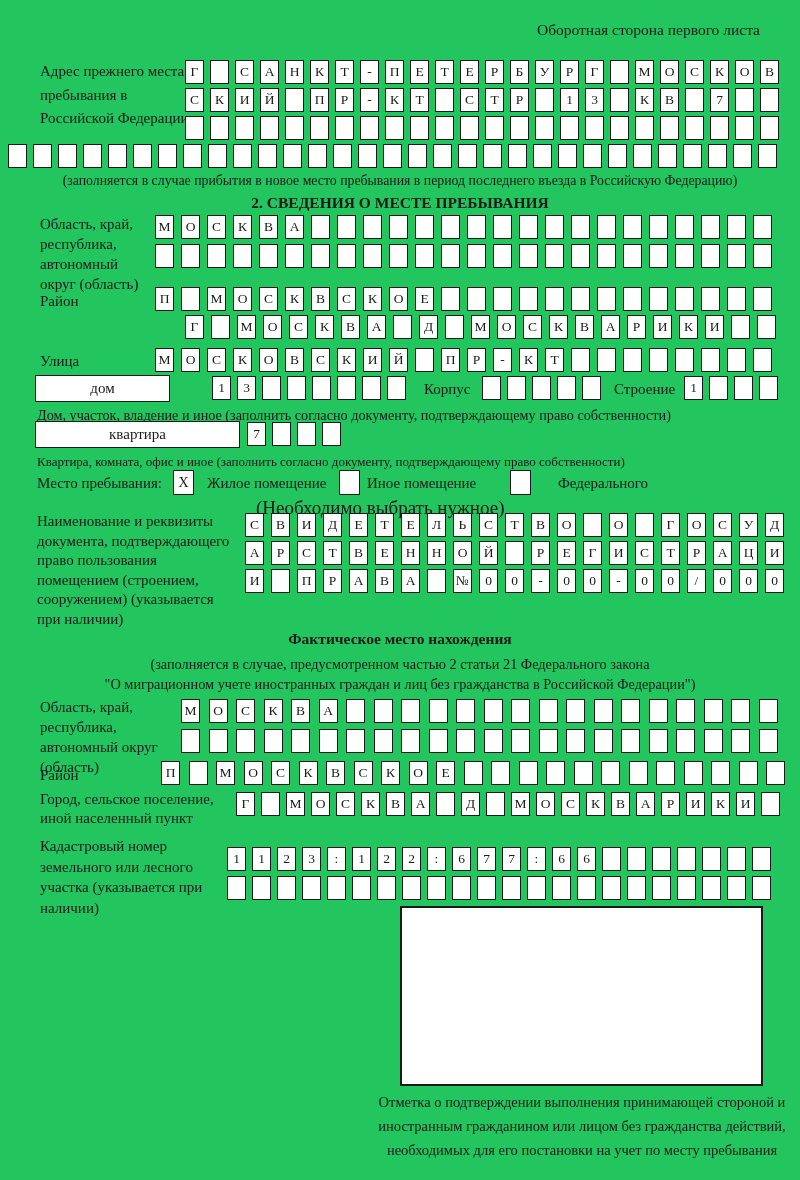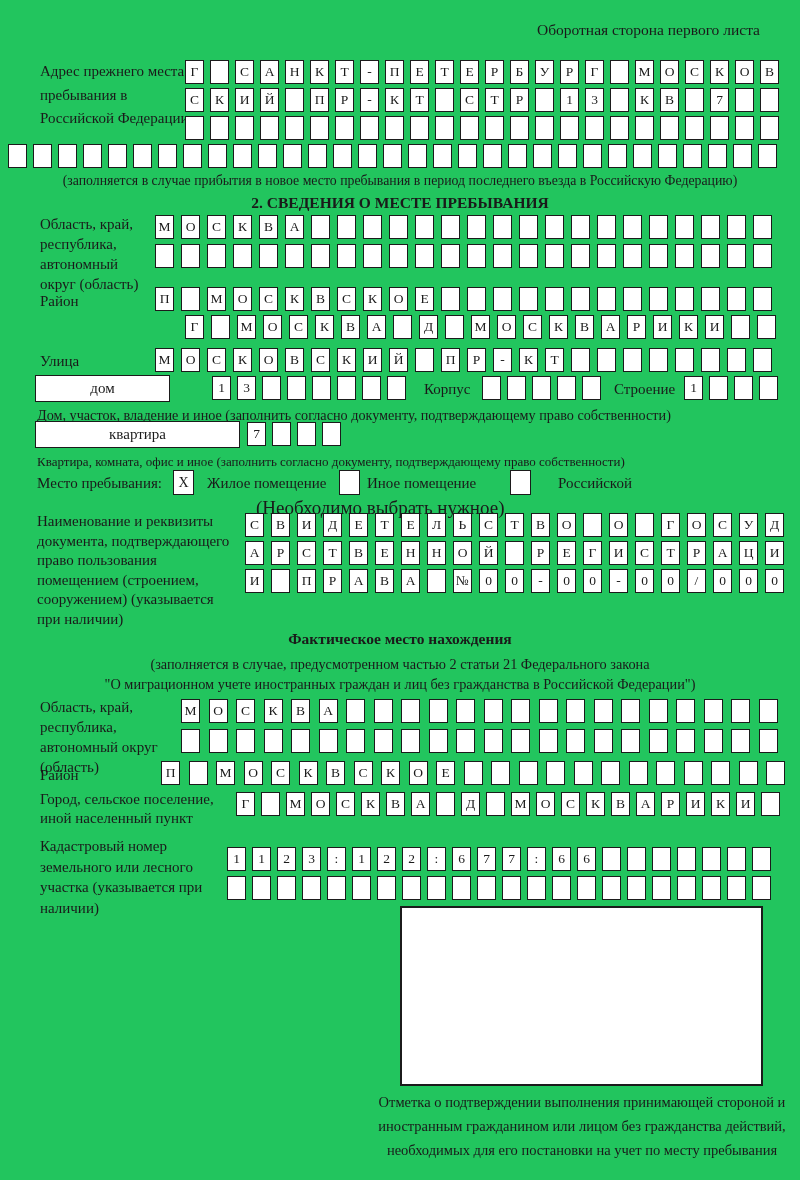--- a/index.html
+++ b/index.html
@@ -327,21 +327,21 @@
       <span class="cell"></span>
     </div>
   <div class="abs caption" style="top:452px;left:37px;font-size:13px;">Квартира, комната, офис и иное (заполнить согласно документу, подтверждающему право собственности)</div>
 
   <div class="abs lbl" style="top:473px;left:37px;">Место пребывания:</div>
   <div class="abs cb" style="top:470px;left:173px;">X</div>
   <div class="abs lbl" style="top:473px;left:207px;">Жилое помещение</div>
   <div class="abs cb" style="top:470px;left:339px;"></div>
   <div class="abs lbl" style="top:473px;left:367px;">Иное помещение</div>
   <div class="abs cb" style="top:470px;left:510px;"></div>
-  <div class="abs lbl" style="top:473px;left:558px;">Российской</div>
+  <div class="abs lbl" style="top:473px;left:558px;">Федерального</div>
   <div class="abs caption" style="top:498px;left:256px;font-size:19px;">(Необходимо выбрать нужное)</div>
 
   <div class="abs lbl" style="top:512px;left:37px;width:200px;line-height:19.5px;">Наименование и реквизиты документа, подтверждающего право пользования помещением (строением, сооружением) (указывается при наличии)</div>
   <div class="abs boxrow g7" style="top:513px;left:245px;">
       <span class="cell">С</span>
       <span class="cell">В</span>
       <span class="cell">И</span>
       <span class="cell">Д</span>
       <span class="cell">Е</span>
       <span class="cell">Т</span>

